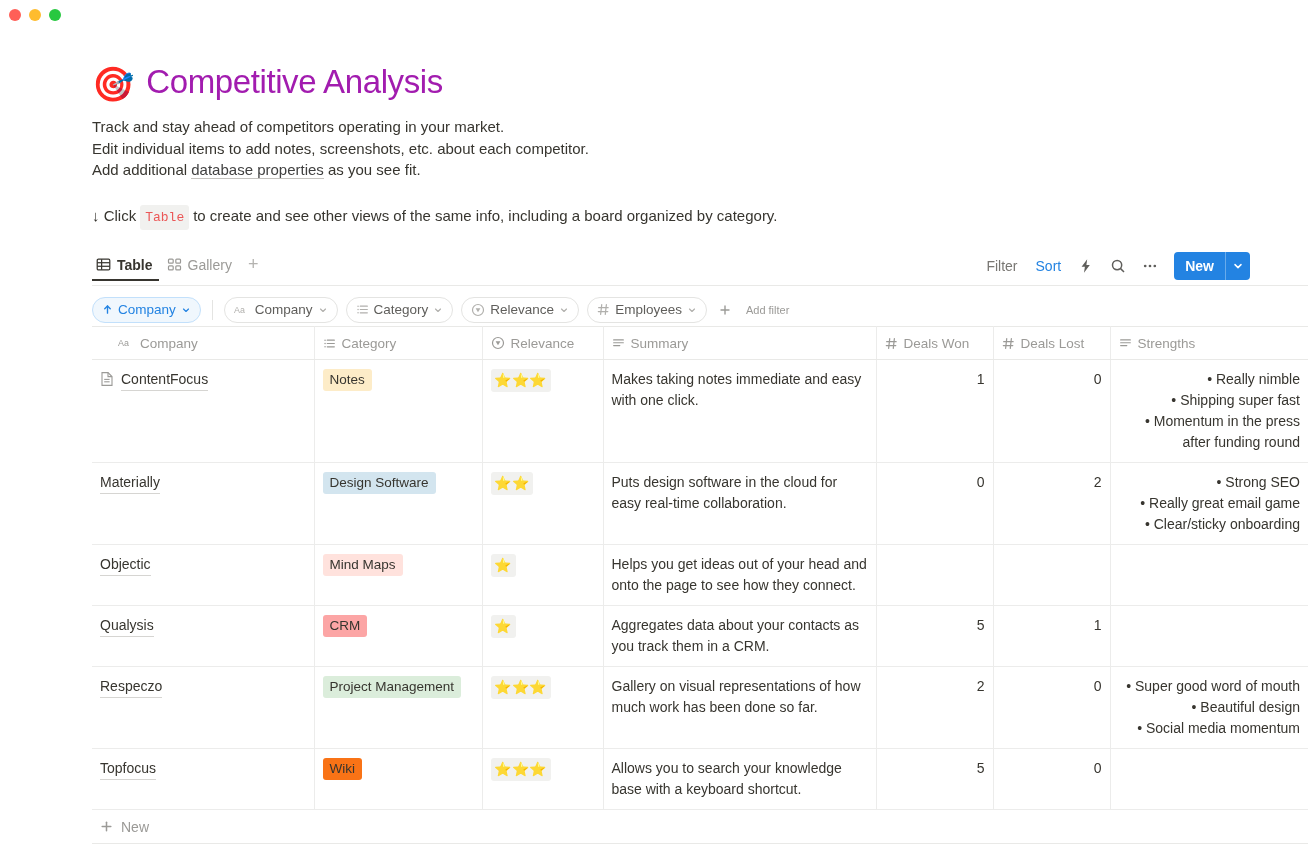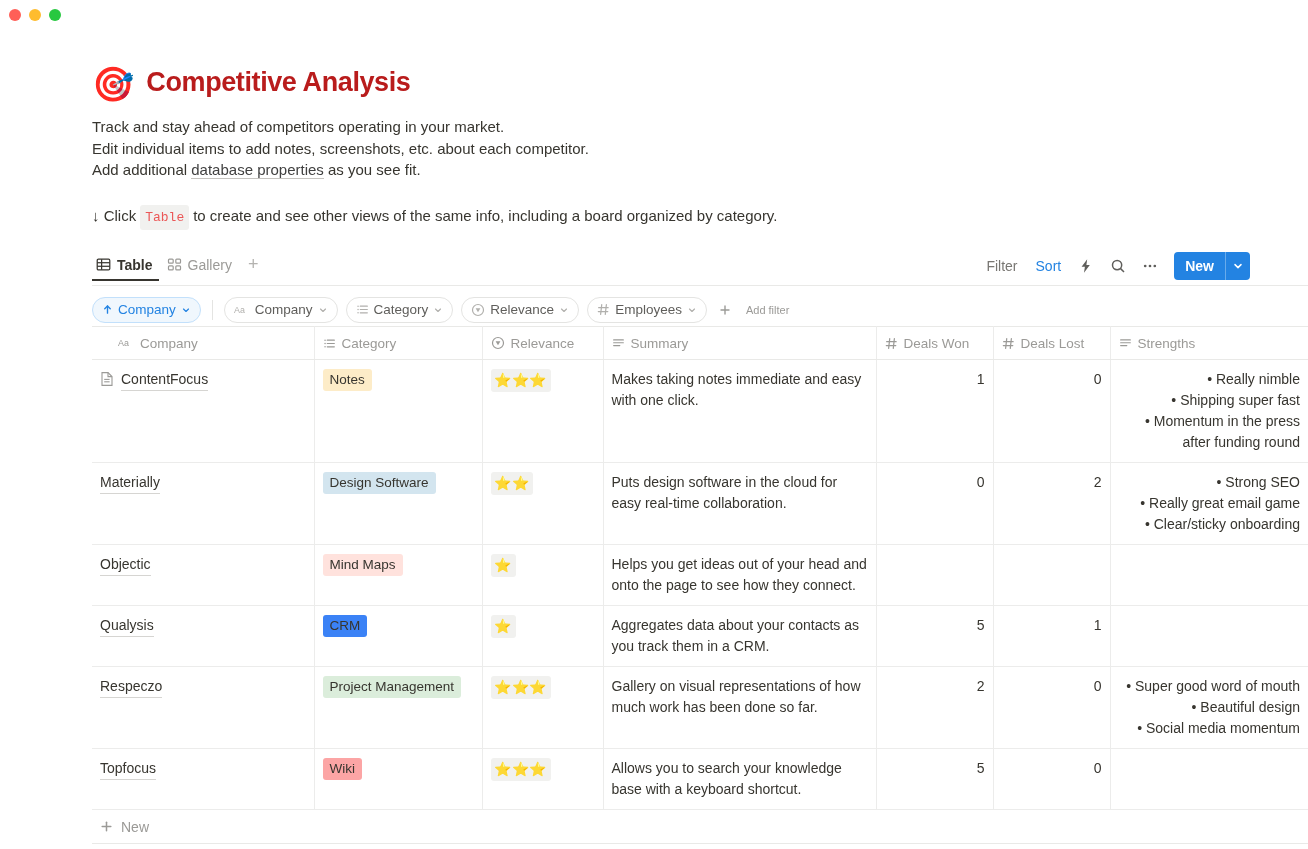--- a/index.html
+++ b/index.html
@@ -17,21 +17,21 @@
   .light { width: 12px; height: 12px; border-radius: 50%; }
   .light.red { background: #ff5f57; }
   .light.yellow { background: #febc2e; }
   .light.green { background: #28c840; }
 
   
   .page { padding-left: 92px; padding-right: 0; }
 
   .title-row { display: flex; align-items: center; gap: 12px; margin-top: 32px; }
   .emoji-icon { font-size: 34px; line-height: 1; position: relative; top: 2px; }
-  h1.page-title { font-size: 27px; line-height: 40px; font-weight: 700; letter-spacing: -0.4px; color: #b91c1c; }
+  h1.page-title { font-size: 33px; line-height: 40px; font-weight: 400; letter-spacing: -0.4px; color: #a21caf; }
 
   .desc { margin-top: 14px; }
   .desc p { font-size: 15px; line-height: 21.5px; color: #37352f; }
   .link-underline { color: #404040; text-decoration: none; border-bottom: 1px solid #c5c3bf; cursor: pointer; }
 
   .callout { margin-top: 24px; font-size: 15px; line-height: 21.5px; color: #37352f; display: flex; align-items: baseline; flex-wrap: wrap; }
   code.inline {
     font-family: "Liberation Mono", monospace;
     font-size: 13px;
     color: #eb5757;
@@ -459,21 +459,21 @@
           <td class="num"></td>
           <td class="num"></td>
           <td class="bullets" style="border-right:none"></td>
         </tr>
         <tr>
           <td class="first">
             <span class="cellpage">
               <span class="pagename">Qualysis</span>
             </span>
           </td>
-          <td><span class="tag" style="background:#3b82f6">CRM</span></td>
+          <td><span class="tag" style="background:#fca5a5">CRM</span></td>
           <td><span class="stars">⭐</span></td>
           <td>Aggregates data about your contacts as you track them in a CRM.</td>
           <td class="num">5</td>
           <td class="num">1</td>
           <td class="bullets" style="border-right:none"></td>
         </tr>
         <tr>
           <td class="first">
             <span class="cellpage">
               <span class="pagename">Respeczo</span>
@@ -489,21 +489,21 @@
             <div>• Beautiful design</div>
             <div>• Social media momentum</div>
           </td>
         </tr>
         <tr class="rowlast">
           <td class="first">
             <span class="cellpage">
               <span class="pagename">Topfocus</span>
             </span>
           </td>
-          <td><span class="tag" style="background:#fca5a5">Wiki</span></td>
+          <td><span class="tag" style="background:#f97316">Wiki</span></td>
           <td><span class="stars">⭐⭐⭐</span></td>
           <td>Allows you to search your knowledge base with a keyboard shortcut.</td>
           <td class="num">5</td>
           <td class="num">0</td>
           <td class="bullets" style="border-right:none"></td>
         </tr>
       </tbody>
   </table>
 
   <div class="newrow">

